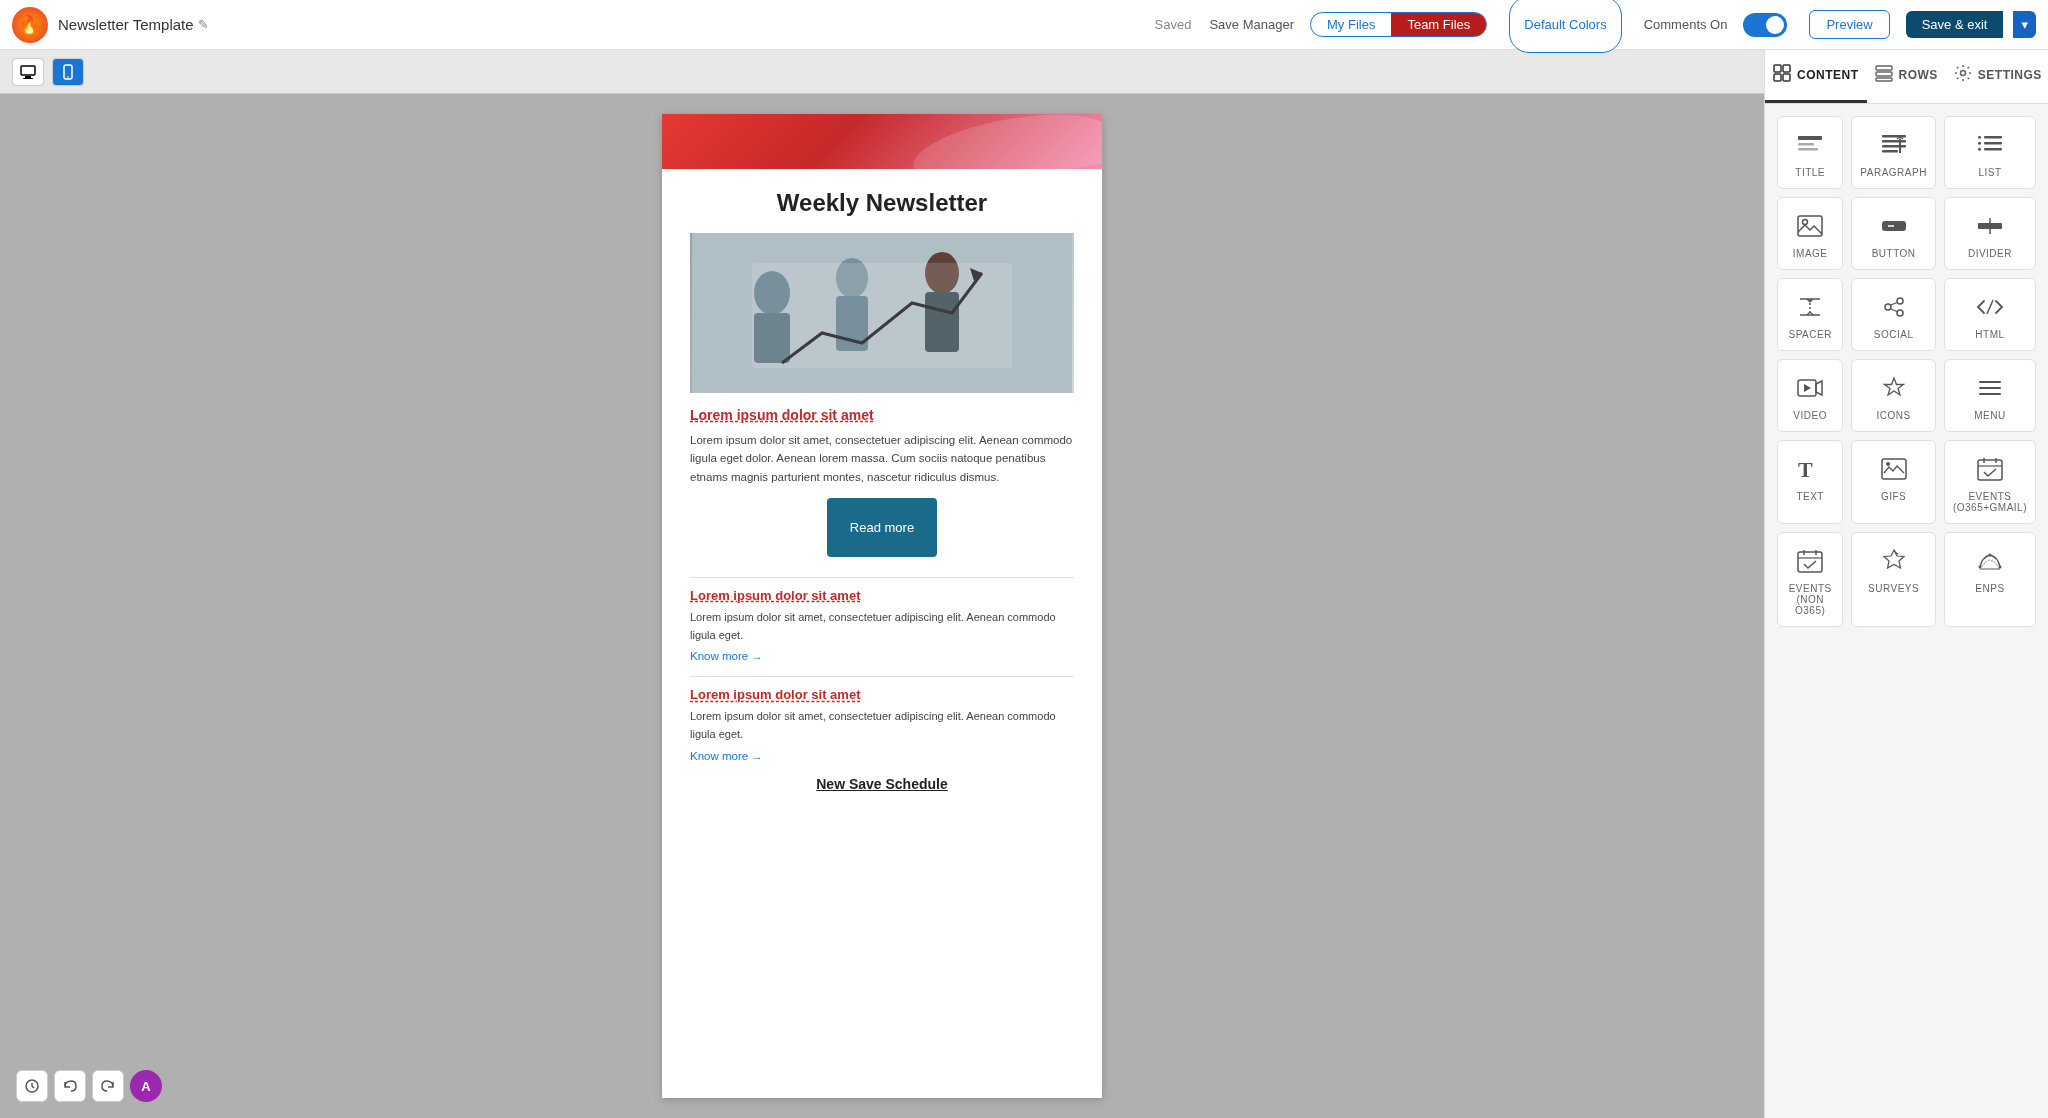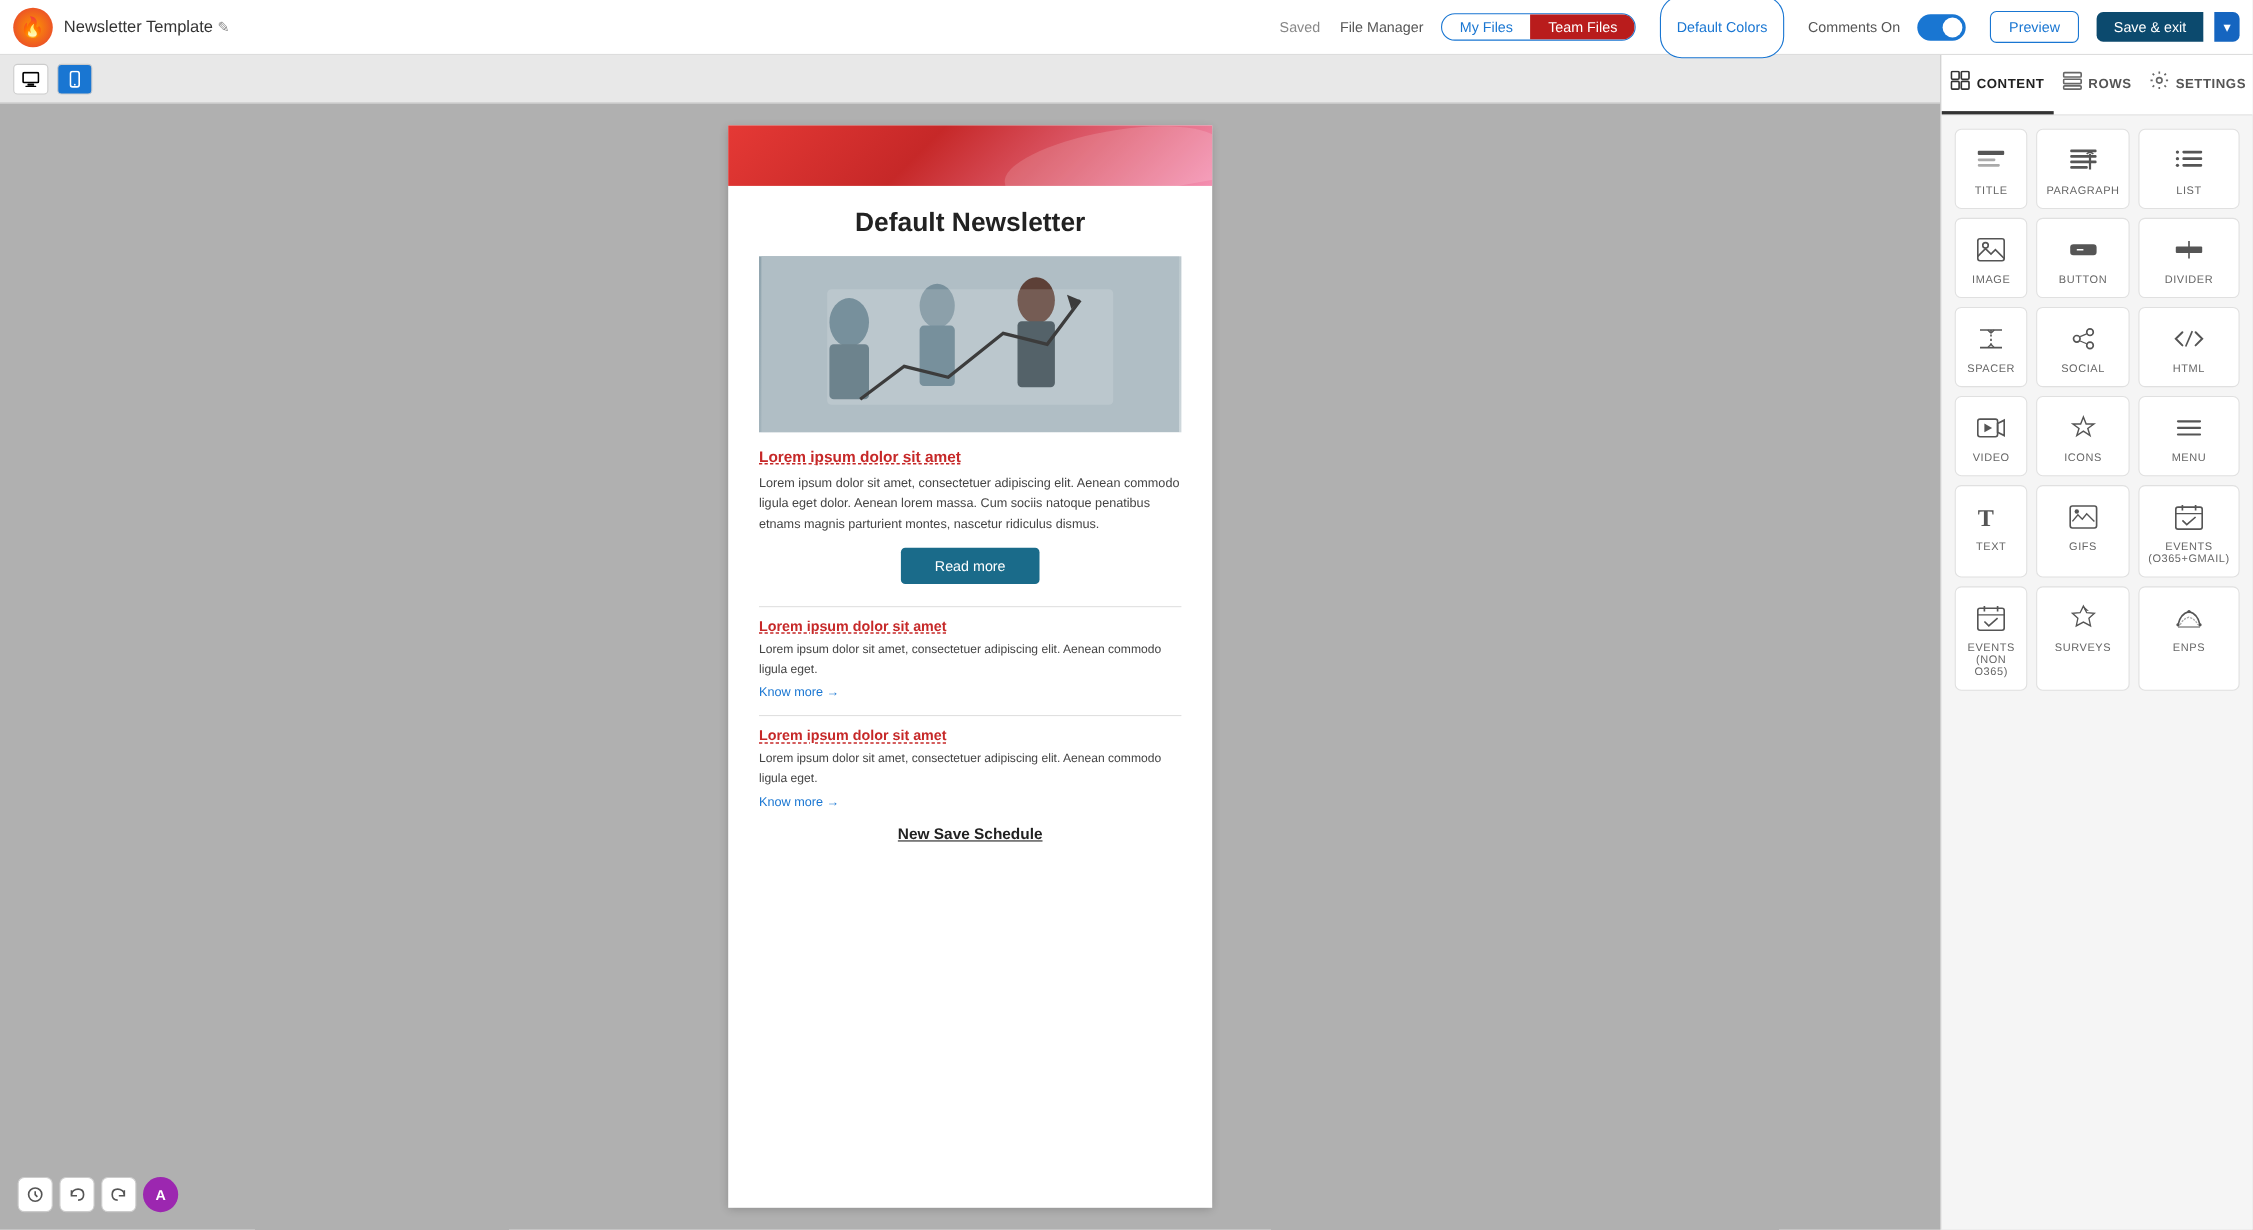--- a/index.html
+++ b/index.html
@@ -210,27 +210,27 @@
       margin-bottom: 8px;
     }
     .email-body-text {
       font-size: 11.5px;
       color: #444;
       line-height: 1.6;
       margin-bottom: 12px;
     }
     .read-more-btn {
       display: block;
-      width: 126px;
+      width: 110px;
       margin: 0 auto 20px auto;
       background: #1a6b8a;
       color: #fff;
       border: none;
       border-radius: 4px;
-      padding: 9px 18px;
+      padding: 22px 18px;
       font-size: 13px;
       cursor: pointer;
       text-align: center;
     }
     .divider-line {
       border: none;
       border-top: 1px solid #e0e0e0;
       margin: 10px 0;
     }
     .email-section-2-title {
@@ -360,21 +360,21 @@
 <body>
 
 <div class="topbar">
   <div class="topbar-logo">🔥</div>
   <div class="topbar-title">
     <span>Newsletter Template</span>
     <span class="edit-icon">✎</span>
   </div>
   <div class="topbar-spacer"></div>
   <span class="topbar-saved">Saved</span>
-  <span class="topbar-filemanager">File Manager</span>
+  <span class="topbar-filemanager">Save Manager</span>
   <div class="file-toggle">
     <button class="file-toggle-btn">My Files</button>
     <button class="file-toggle-btn active">Team Files</button>
   </div>
   <button class="default-colors-btn">Default Colors</button>
   <span class="comments-label">Comments On</span>
   <div class="toggle-switch"></div>
   <button class="preview-btn">Preview</button>
   <button class="save-exit-btn">Save &amp; exit</button>
   <button class="save-exit-dropdown">▾</button>
@@ -399,21 +399,21 @@
       </button>
     </div>
 
     <div class="canvas-scroll">
       <div class="email-preview">
 
         <div class="email-header-banner"></div>
 
         <div class="email-body">
 
-          <div class="email-title">Default Newsletter</div>
+          <div class="email-title">Weekly Newsletter</div>
 
           <div class="email-main-image">
             <div class="email-main-image-people">
               <svg width="380" height="160" viewBox="0 0 380 160">
 
                 <rect width="380" height="160" fill="#b0bec5"></rect>
 
                 <ellipse cx="80" cy="60" rx="18" ry="22" fill="#607d8b"></ellipse>
                 <rect x="62" y="80" width="36" height="50" rx="4" fill="#546e7a"></rect>
 

